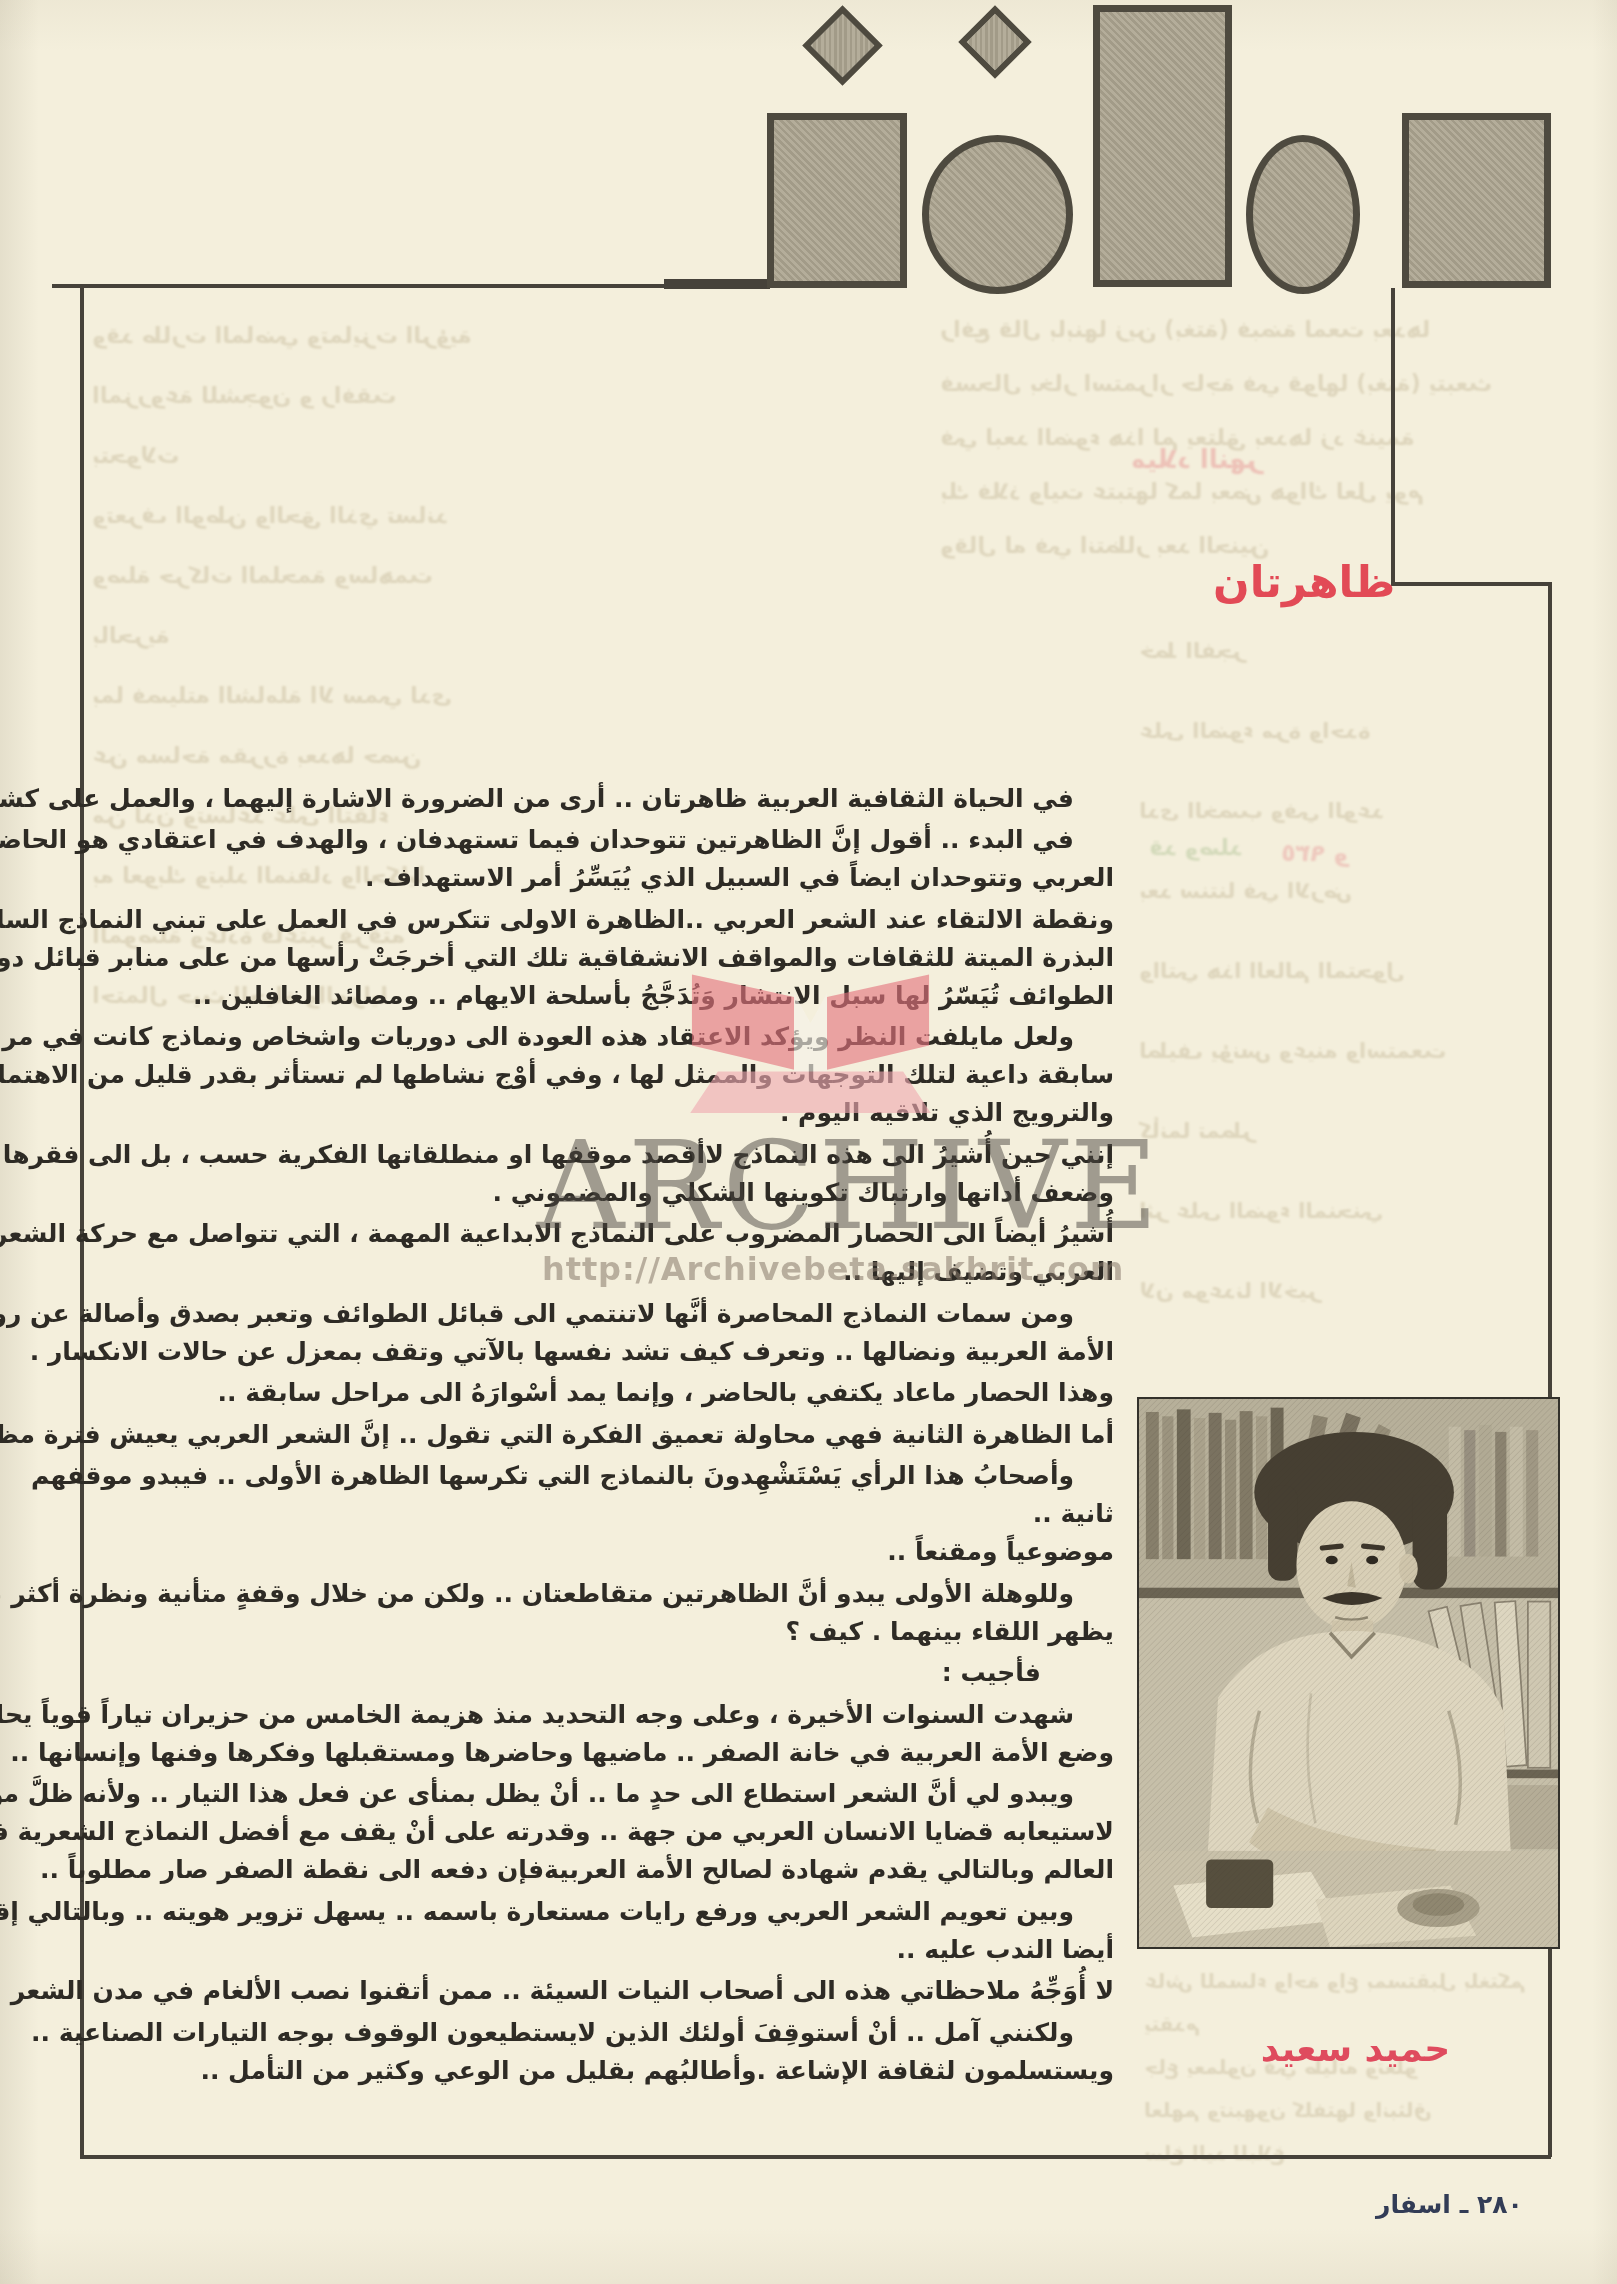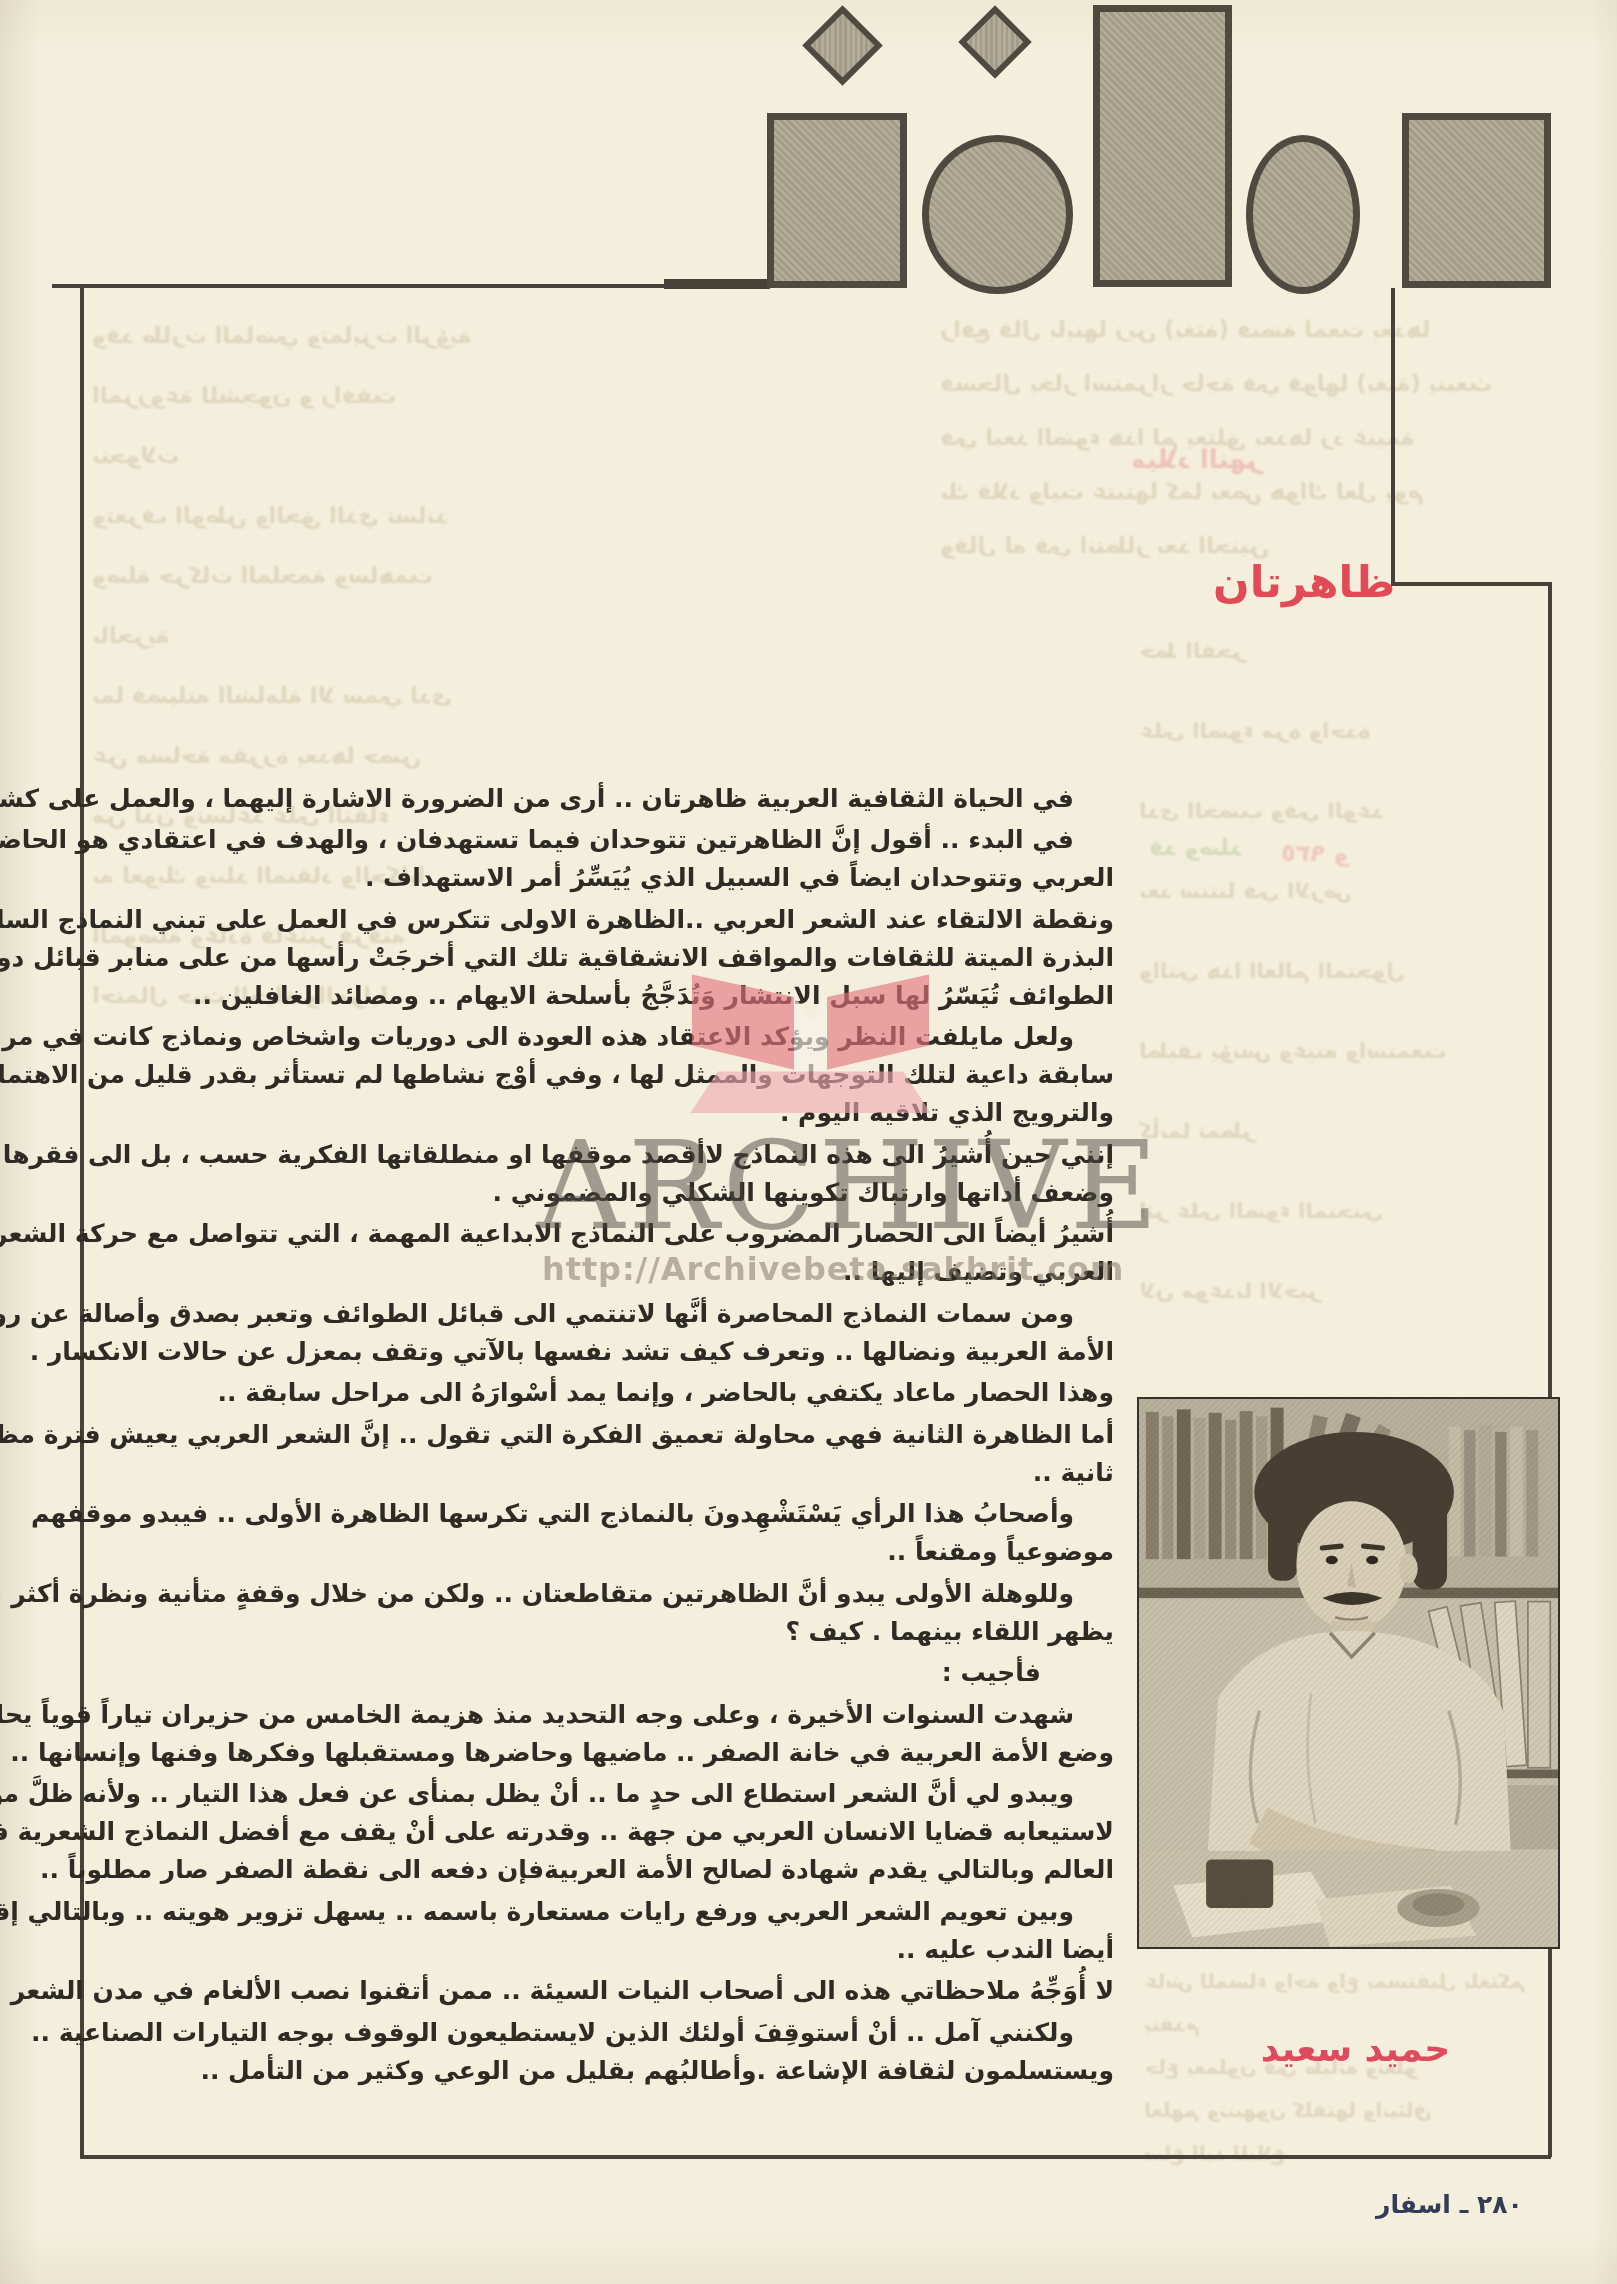--- a/index.html
+++ b/index.html
@@ -129,22 +129,22 @@
     <div class="ln">سابقة داعية لتلك التوجهات والممثل لها ، وفي أوْج نشاطها لم تستأثر بقدر قليل من الاهتمام</div>
     <div class="ln">والترويج الذي تلاقيه اليوم .</div>
     <div class="ln ps">إنني حين أُشيرُ الى هذه النماذج لاأقصد موقفها او منطلقاتها الفكرية حسب ، بل الى فقرها الابداعي</div>
     <div class="ln">وضعف أداتها وارتباك تكوينها الشكلي والمضموني .</div>
     <div class="ln ps">أُشيرُ أيضاً الى الحصار المضروب على النماذج الابداعية المهمة ، التي تتواصل مع حركة الشعر</div>
     <div class="ln">العربي وتضيف إليها ..</div>
     <div class="ln ps ind">ومن سمات النماذج المحاصرة أنَّها لاتنتمي الى قبائل الطوائف وتعبر بصدق وأصالة عن روح</div>
     <div class="ln">الأمة العربية ونضالها .. وتعرف كيف تشد نفسها بالآتي وتقف بمعزل عن حالات الانكسار .</div>
     <div class="ln ps">وهذا الحصار ماعاد يكتفي بالحاضر ، وإنما يمد أسْوارَهُ الى مراحل سابقة ..</div>
     <div class="ln ps">أما الظاهرة الثانية فهي محاولة تعميق الفكرة التي تقول .. إنَّ الشعر العربي يعيش فترة مظلمة</div>
+    <div class="ln ps ind">وأصحابُ هذا الرأي يَسْتَشْهِدونَ بالنماذج التي تكرسها الظاهرة الأولى .. فيبدو موقفهم</div>
     <div class="ln">ثانية ..</div>
-    <div class="ln ps ind">وأصحابُ هذا الرأي يَسْتَشْهِدونَ بالنماذج التي تكرسها الظاهرة الأولى .. فيبدو موقفهم</div>
     <div class="ln">موضوعياً ومقنعاً ..</div>
     <div class="ln ps ind">وللوهلة الأولى يبدو أنَّ الظاهرتين متقاطعتان .. ولكن من خلال وقفةٍ متأنية ونظرة أكثر عمقاً ..</div>
     <div class="ln">يظهر اللقاء بينهما . كيف ؟</div>
     <div class="ln ps ind2">فأجيب :</div>
     <div class="ln ps ind">شهدت السنوات الأخيرة ، وعلى وجه التحديد منذ هزيمة الخامس من حزيران تياراً قوياً يحاول</div>
     <div class="ln">وضع الأمة العربية في خانة الصفر .. ماضيها وحاضرها ومستقبلها وفكرها وفنها وإنسانها ..</div>
     <div class="ln ps ind">ويبدو لي أنَّ الشعر استطاع الى حدٍ ما .. أنْ يظل بمنأى عن فعل هذا التيار .. ولأنه ظلَّ مؤثراً</div>
     <div class="ln">لاستيعابه قضايا الانسان العربي من جهة .. وقدرته على أنْ يقف مع أفضل النماذج الشعرية في</div>
     <div class="ln">العالم وبالتالي يقدم شهادة لصالح الأمة العربيةفإن دفعه الى نقطة الصفر صار مطلوباً ..</div>
     <div class="ln ps ind">وبين تعويم الشعر العربي ورفع رايات مستعارة باسمه .. يسهل تزوير هويته .. وبالتالي إقامة</div>

